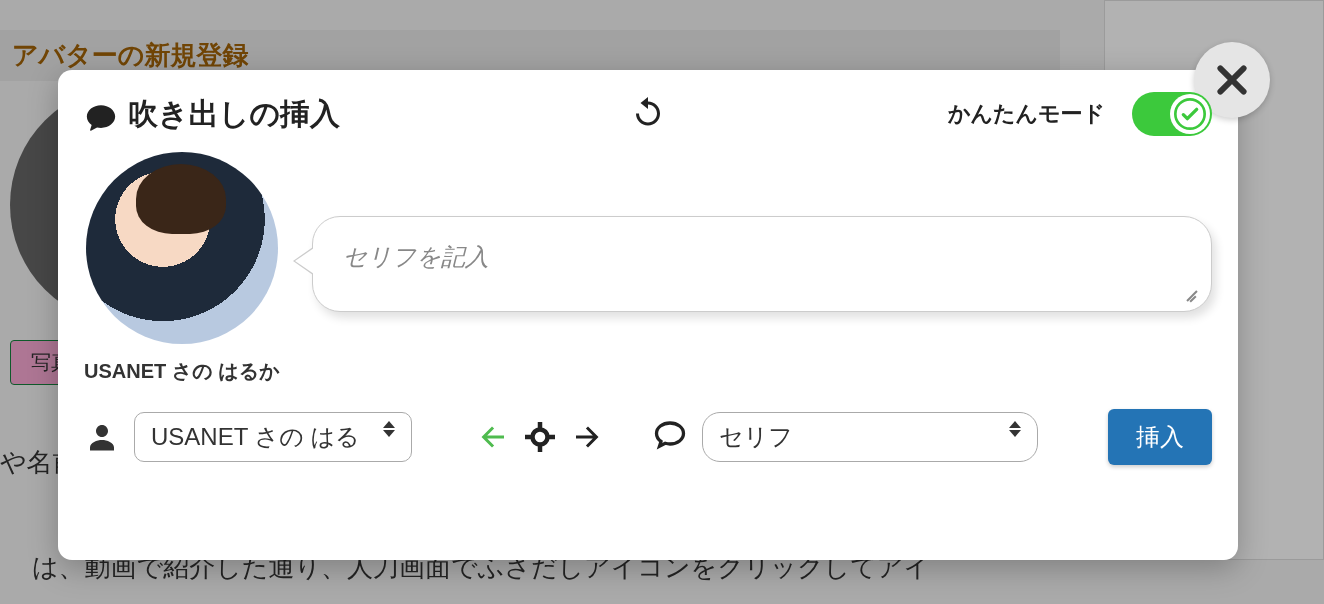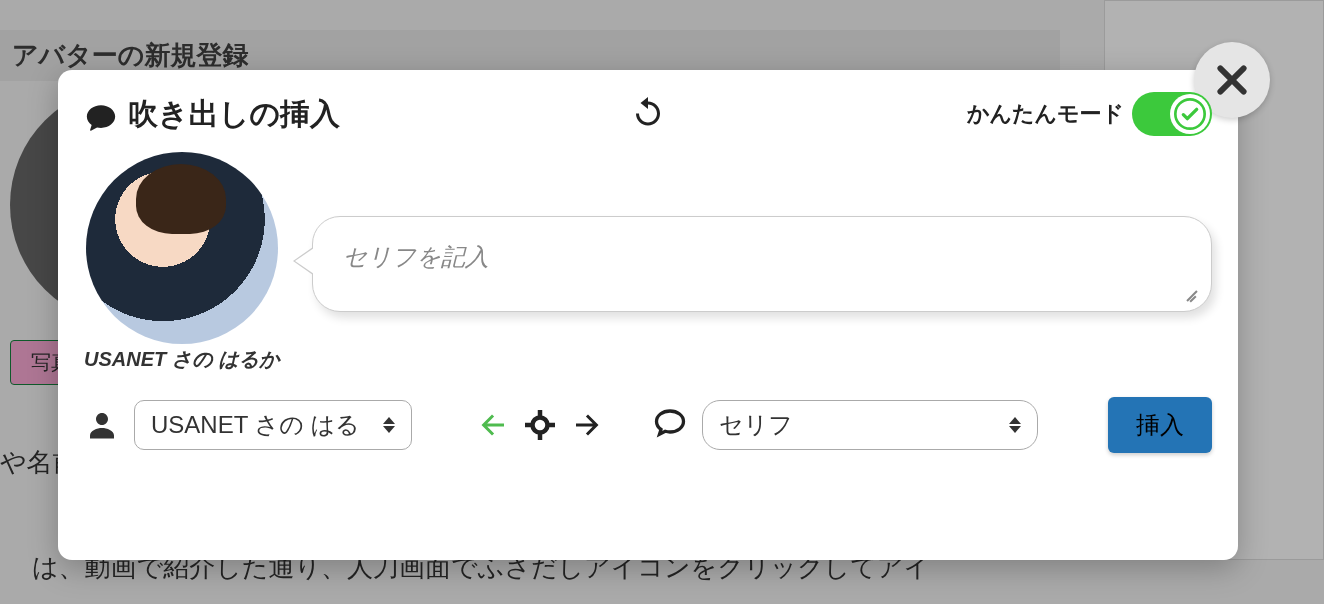--- a/index.html
+++ b/index.html
@@ -27,21 +27,21 @@
       right: 0;
       bottom: 0;
       filter: brightness(0.7);
     }
     .bg-header {
       position: absolute;
       top: 30px;
       left: 0;
       font-size: 26px;
       font-weight: bold;
-      color: #404040;
+      color: #a16207;
       background: #e8e8e8;
       padding: 8px 12px;
       width: 1060px;
     }
     .bg-text1 {
       position: absolute;
       top: 445px;
       left: 0;
       font-size: 26px;
       color: #333;
@@ -138,21 +138,21 @@
       transform: translateX(-50%);
     }
     .undo-icon {
       width: 36px;
       height: 36px;
       cursor: pointer;
     }
     .header-right {
       display: flex;
       align-items: center;
-      gap: 8px;
+      gap: 27px;
     }
     .mode-label {
       font-size: 22px;
       font-weight: bold;
       color: #222;
     }
     .toggle {
       width: 80px;
       height: 44px;
       background: #3cc93c;
@@ -180,22 +180,21 @@
       display: flex;
       align-items: flex-start;
       gap: 32px;
       margin-top: 8px;
       margin-bottom: 24px;
     }
     .avatar-col {
       display: flex;
       flex-direction: column;
       align-items: center;
-      gap: 2px;
-      font-style: italic;
+      gap: 14px;
     }
     .avatar-img {
       width: 192px;
       height: 192px;
       border-radius: 50%;
       background: radial-gradient(circle at 40% 35%, #f7d9c4 0%, #f7d9c4 28%, #1e2a3a 28%, #1e2a3a 60%, #b8c9e0 60%, #b8c9e0 100%);
       position: relative;
       overflow: hidden;
     }
     .avatar-img::before {
@@ -295,21 +294,20 @@
     }
     .ctrl-icon {
       width: 36px;
       height: 36px;
     }
     .select-wrap {
       border: 1px solid #aaa;
       border-radius: 10px;
       padding: 8px 16px;
       display: flex;
-      align-items: center;
       font-size: 24px;
       color: #333;
       background: #fff;
       cursor: pointer;
       position: relative;
     }
     .select-arrows {
       margin-left: auto;
       display: flex;
       flex-direction: column;
@@ -345,21 +343,21 @@
     .dir-btn {
       cursor: pointer;
     }
     .speech-outline-wrap {
       margin-left: 12px;
       cursor: pointer;
     }
     .insert-btn {
       margin-left: auto;
       background: #2474b5;
-      color: #000000;
+      color: #ffffff;
       border: none;
       border-radius: 6px;
       padding: 12px 28px;
       font-size: 24px;
       cursor: pointer;
       box-shadow: 0 2px 4px rgba(0,0,0,0.2);
     }
   </style>
 </head>
 <body>

